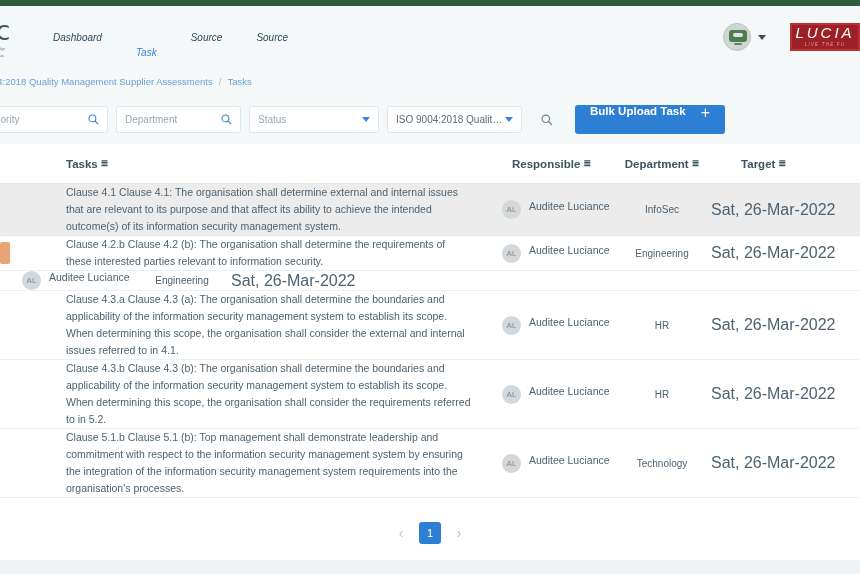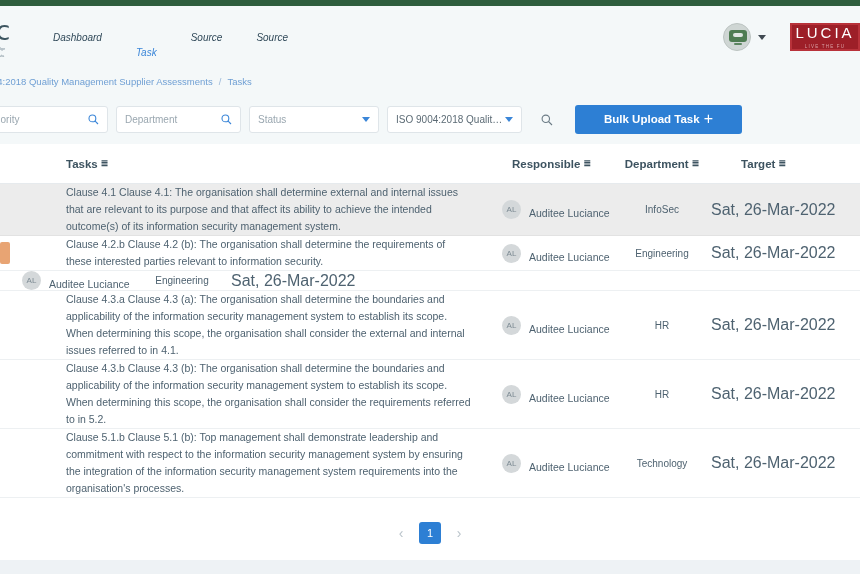--- a/index.html
+++ b/index.html
@@ -59,21 +59,21 @@
     background: #dfe6e2;
     box-shadow: 0 9px 0 -1px #5b8560;
   }
   .caret-down {
     width: 0; height: 0; border-left: 4px solid transparent;
     border-right: 4px solid transparent; border-top: 5px solid #404a52;
   }
   .lucia-logo {
     width: 70px; height: 28px; background: #9d1f28;
     display: flex; flex-direction: column; align-items: center;
-    justify-content: space-between; border: 2px solid #b8323a; overflow: hidden;
+    justify-content: flex-start; border: 2px solid #b8323a; overflow: hidden; font-style: italic;
   }
   .lucia-word {
     color: #ffffff; font-size: 15px; letter-spacing: 3px;
     font-weight: 400; line-height: 1; white-space: nowrap;
   }
   .lucia-tag {
     color: #d9a0a4; font-size: 4.5px; letter-spacing: 1.2px;
     margin-top: 2px; white-space: nowrap;
   }
 
@@ -118,22 +118,22 @@
     border-top: 5px solid #3b86d8;
   }
   .search-btn {
     width: 28px; height: 27px; display: flex; align-items: center;
     justify-content: center; background: #f4f8f9; cursor: pointer;
     flex: 0 0 auto; margin-left: 2px;
   }
   .btn-blue {
     height: 29px; background: #2d7fd4; color: #fff; border: none;
     border-radius: 3px; font-size: 11.5px; font-weight: bold;
-    display: flex; align-items: center; justify-content: center;
-    gap: 4px; padding: 0 29px; cursor: pointer; white-space: nowrap;
+    display: flex; align-items: flex-start; justify-content: center;
+    gap: 15px; padding: 0 15px; cursor: pointer; white-space: nowrap;
     flex: 0 0 auto; font-family: "Liberation Sans", sans-serif;
   }
   .btn-bulk { margin-left: 7px; }
   .plus-glyph { font-size: 16px; font-weight: normal; line-height: 1; }
 
   
   .table-card {
     background: #ffffff; flex: 1 1 auto; display: flex;
     flex-direction: column; overflow: hidden;
   }
@@ -164,21 +164,21 @@
   }
   .prio-bar {
     width: 10px; height: 22px; border-radius: 2px; background: #e8a473;
     margin-right: -2px;
   }
   .cell-tasks {
     width: 480px; padding-left: 58px; padding-right: 16px;
     font-size: 10.5px; line-height: 1.62; color: #4e6270; flex: 0 0 auto;
   }
   .cell-resp {
-    width: 125px; padding-left: 14px; display: flex; align-items: flex-end;
+    width: 125px; padding-left: 14px; display: flex; align-items: flex-start;
     gap: 8px; flex: 0 0 auto;
   }
   .avatar-initials {
     width: 19px; height: 19px; border-radius: 50%; background: #d4d8da;
     color: #7c8a93; font-size: 8px; display: flex; align-items: center;
     justify-content: center; flex: 0 0 auto; letter-spacing: .2px;
   }
   .resp-name { font-size: 10.5px; color: #4e6270; white-space: nowrap; }
   .cell-dept {
     width: 98px; text-align: center; font-size: 10px; color: #4e6270;

